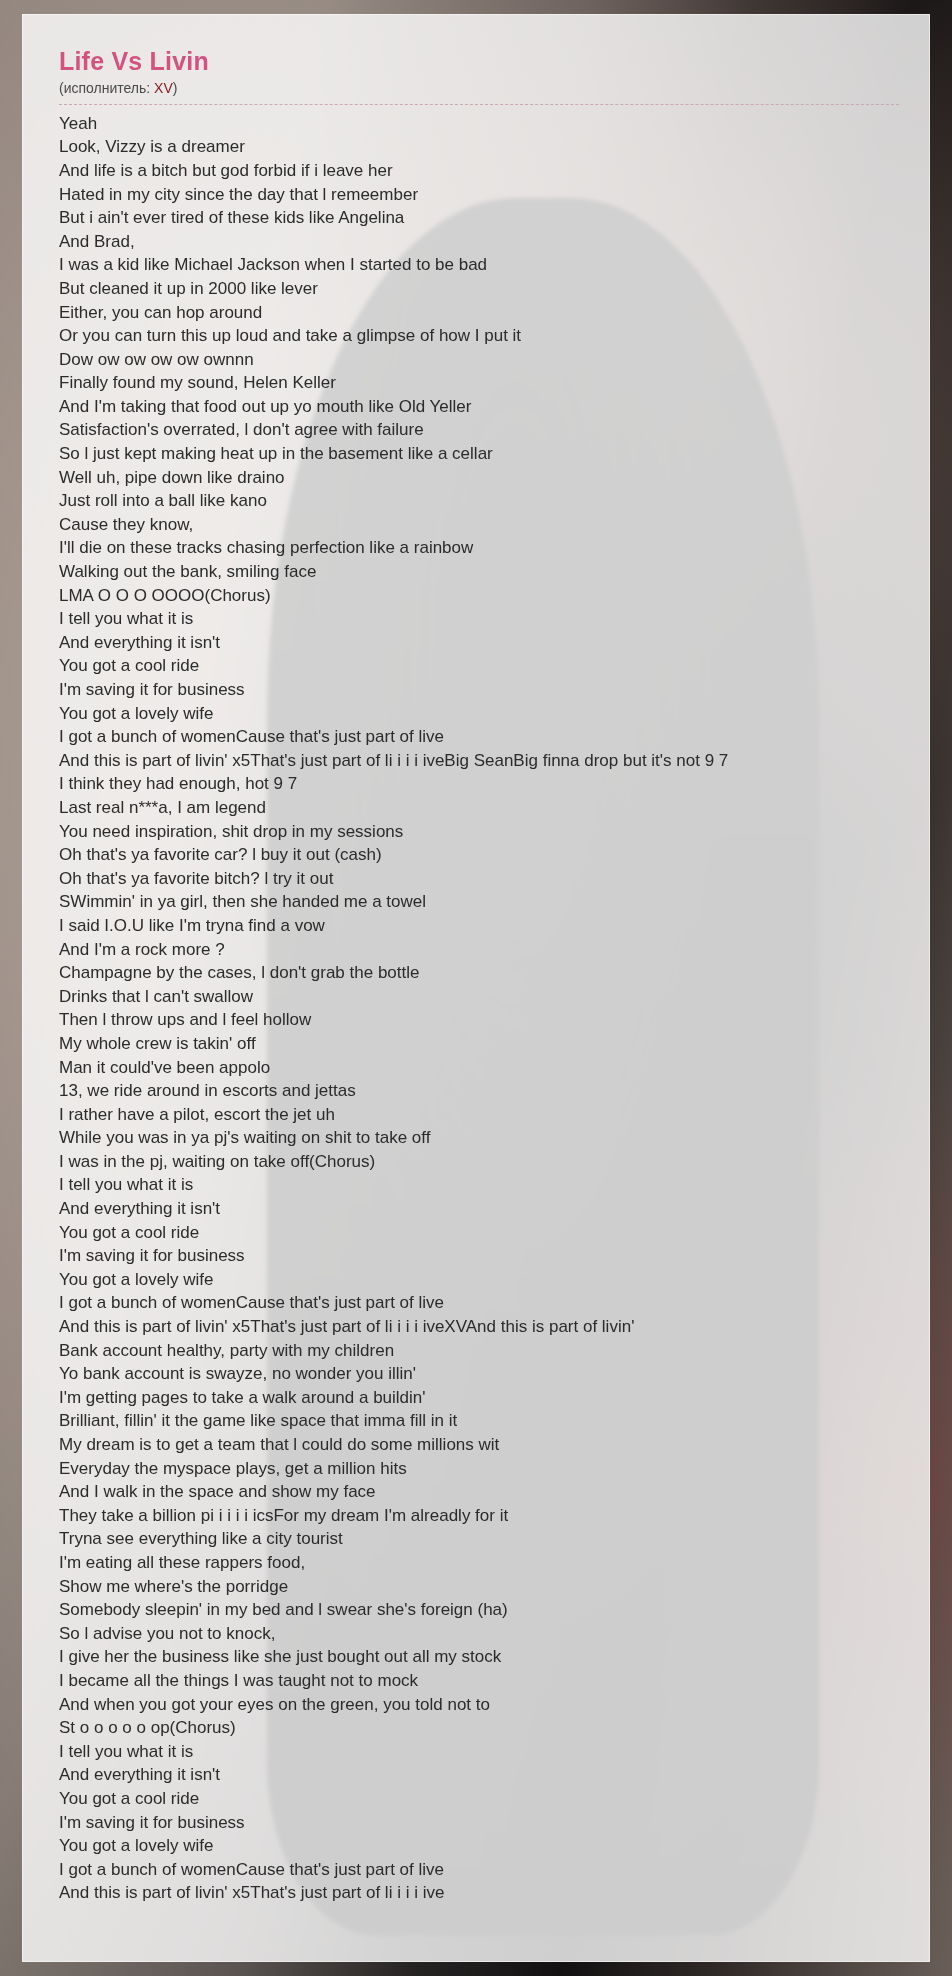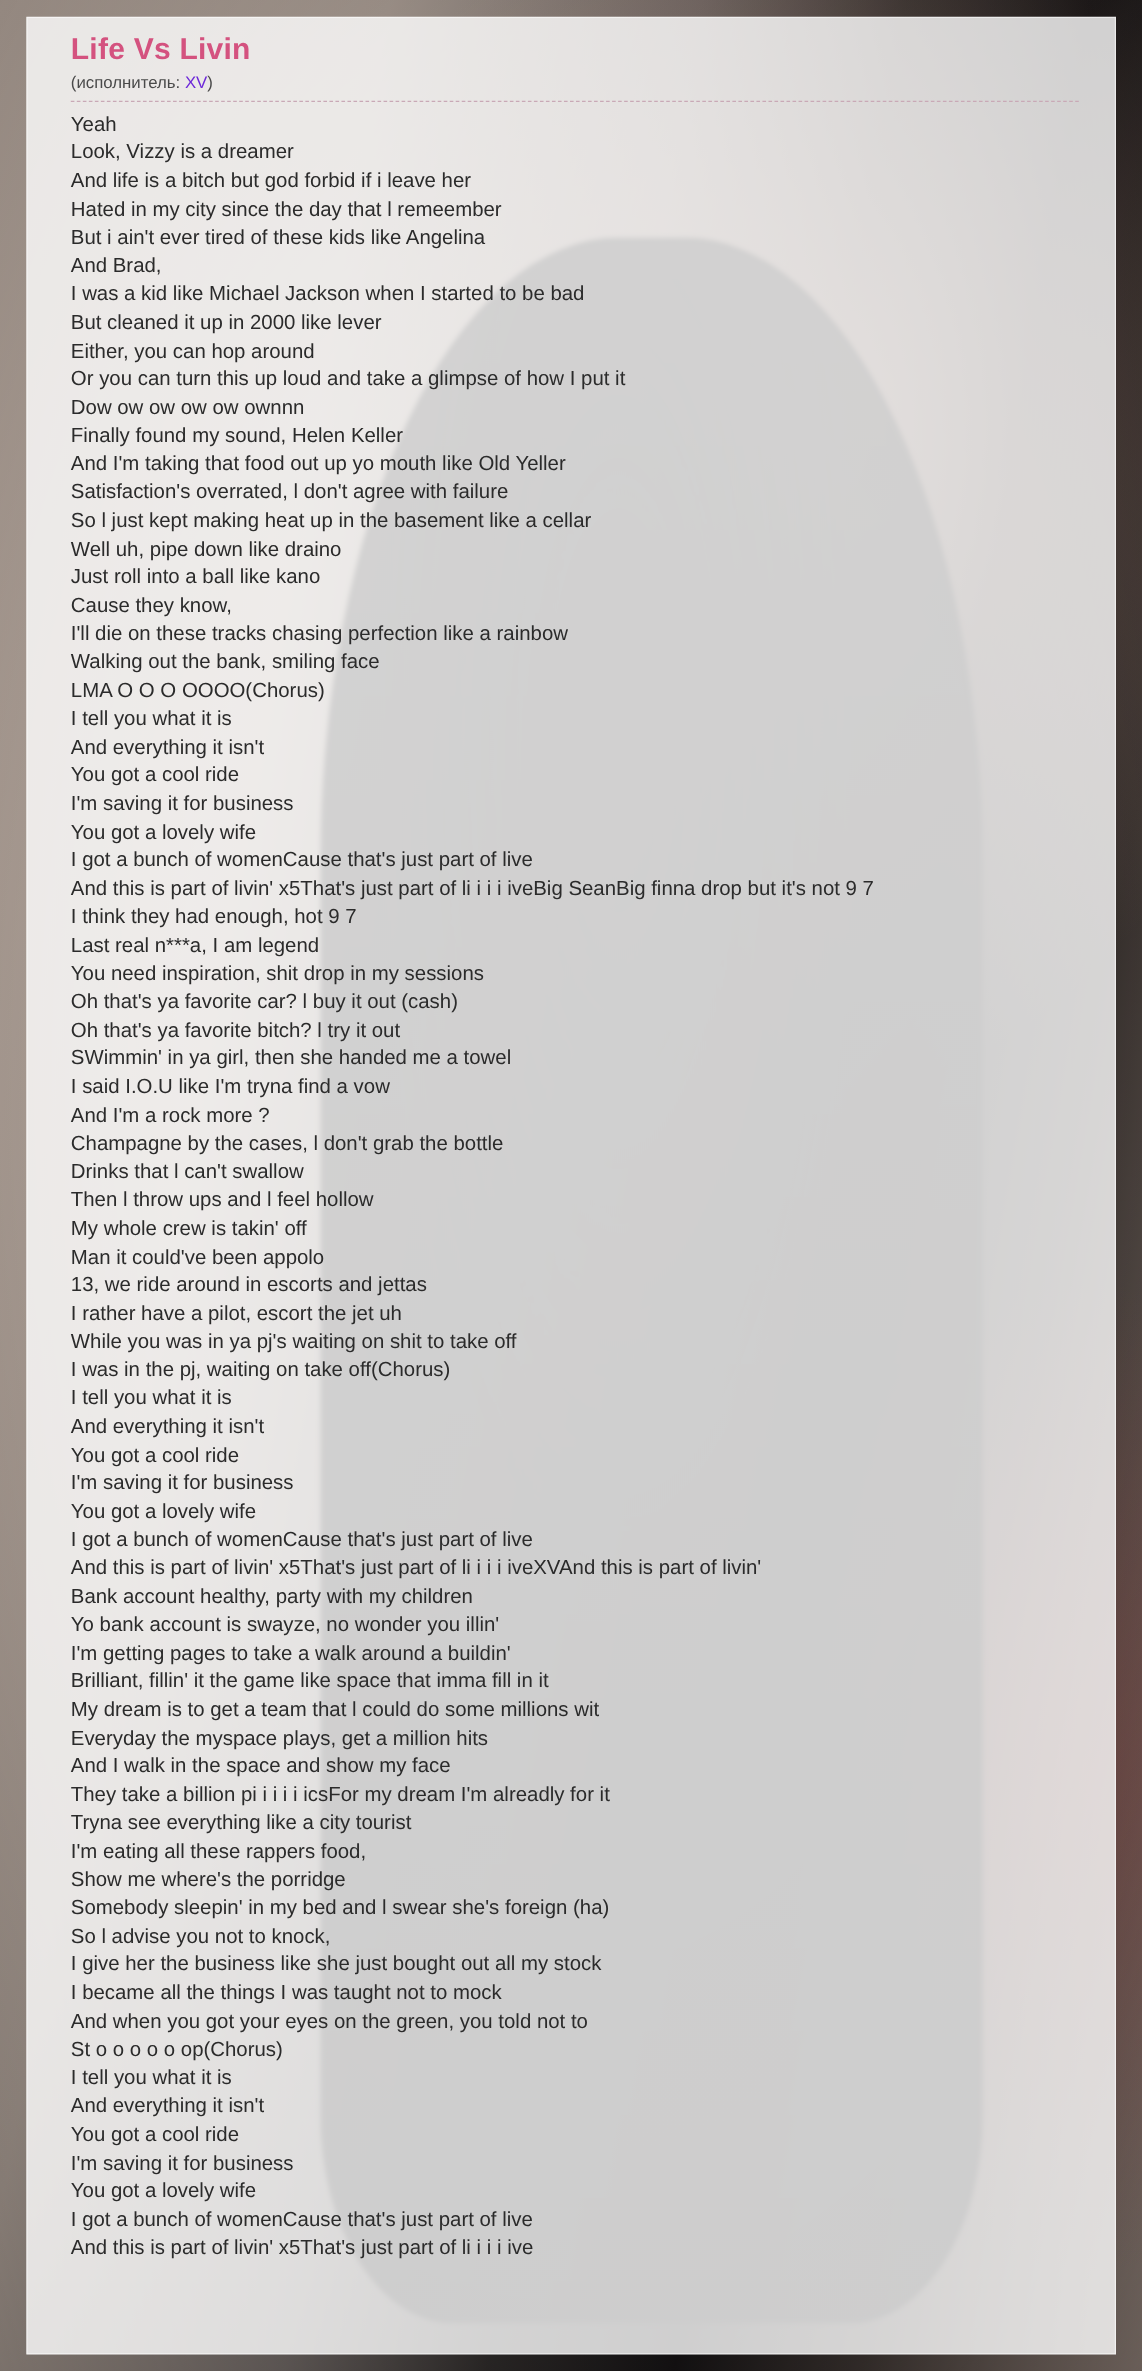--- a/index.html
+++ b/index.html
@@ -43,21 +43,21 @@
   
   .sheet {
     position: absolute;
     left: 22px;
     top: 14px;
     width: 908px;
     min-height: 1948px;
     background: rgba(255,255,255,0.80);
     border: 1px solid rgba(255,255,255,0.55);
     box-sizing: border-box;
-    padding: 12px 30px 20px 36px;
+    padding: 32px 30px 20px 36px;
   }
   .song-title {
     color: #d4527f;
     font-size: 25px;
     font-weight: bold;
     letter-spacing: 0.2px;
     margin: 0 0 4px 0;
     line-height: 1.15;
   }
   .artist-line {
@@ -90,16 +90,16 @@
 
 <div class="bg-photo">
   <div class="bg-figure"></div>
   <div class="bg-vignette"></div>
 </div>
 
 <div class="sheet">
   <h1 class="song-title" style="color: rgb(212, 82, 127);">Life Vs Livin</h1>
   <div class="artist-line">
     <span>(исполнитель:</span>
-    <a href="#" style="color: #6d28d9;">XV</a><span>)</span>
+    <a href="#" style="color: #7f1d1d;">XV</a><span>)</span>
   </div>
   <div class="lyrics"><span class="line">Yeah</span><span class="line">Look, Vizzy is a dreamer</span><span class="line">And life is a bitch but god forbid if i leave her</span><span class="line">Hated in my city since the day that l remeember</span><span class="line">But i ain't ever tired of these kids like Angelina</span><span class="line">And Brad,</span><span class="line">I was a kid like Michael Jackson when I started to be bad</span><span class="line">But cleaned it up in 2000 like lever</span><span class="line">Either, you can hop around</span><span class="line">Or you can turn this up loud and take a glimpse of how I put it</span><span class="line">Dow ow ow ow ow ownnn</span><span class="line">Finally found my sound, Helen Keller</span><span class="line">And I'm taking that food out up yo mouth like Old Yeller</span><span class="line">Satisfaction's overrated, l don't agree with failure</span><span class="line">So l just kept making heat up in the basement like a cellar</span><span class="line">Well uh, pipe down like draino</span><span class="line">Just roll into a ball like kano</span><span class="line">Cause they know,</span><span class="line">I'll die on these tracks chasing perfection like a rainbow</span><span class="line">Walking out the bank, smiling face</span><span class="line">LMA O O O OOOO(Chorus)</span><span class="line">I tell you what it is</span><span class="line">And everything it isn't</span><span class="line">You got a cool ride</span><span class="line">I'm saving it for business</span><span class="line">You got a lovely wife</span><span class="line">I got a bunch of womenCause that's just part of live</span><span class="line">And this is part of livin' x5That's just part of li i i i iveBig SeanBig finna drop but it's not 9 7</span><span class="line">I think they had enough, hot 9 7</span><span class="line">Last real n***a, I am legend</span><span class="line">You need inspiration, shit drop in my sessions</span><span class="line">Oh that's ya favorite car? l buy it out (cash)</span><span class="line">Oh that's ya favorite bitch? l try it out</span><span class="line">SWimmin' in ya girl, then she handed me a towel</span><span class="line">I said I.O.U like I'm tryna find a vow</span><span class="line">And I'm a rock more ?</span><span class="line">Champagne by the cases, l don't grab the bottle</span><span class="line">Drinks that l can't swallow</span><span class="line">Then l throw ups and l feel hollow</span><span class="line">My whole crew is takin' off</span><span class="line">Man it could've been appolo</span><span class="line">13, we ride around in escorts and jettas</span><span class="line">I rather have a pilot, escort the jet uh</span><span class="line">While you was in ya pj's waiting on shit to take off</span><span class="line">I was in the pj, waiting on take off(Chorus)</span><span class="line">I tell you what it is</span><span class="line">And everything it isn't</span><span class="line">You got a cool ride</span><span class="line">I'm saving it for business</span><span class="line">You got a lovely wife</span><span class="line">I got a bunch of womenCause that's just part of live</span><span class="line">And this is part of livin' x5That's just part of li i i i iveXVAnd this is part of livin'</span><span class="line">Bank account healthy, party with my children</span><span class="line">Yo bank account is swayze, no wonder you illin'</span><span class="line">I'm getting pages to take a walk around a buildin'</span><span class="line">Brilliant, fillin' it the game like space that imma fill in it</span><span class="line">My dream is to get a team that l could do some millions wit</span><span class="line">Everyday the myspace plays, get a million hits</span><span class="line">And I walk in the space and show my face</span><span class="line">They take a billion pi i i i i icsFor my dream I'm alreadly for it</span><span class="line">Tryna see everything like a city tourist</span><span class="line">I'm eating all these rappers food,</span><span class="line">Show me where's the porridge</span><span class="line">Somebody sleepin' in my bed and l swear she's foreign (ha)</span><span class="line">So l advise you not to knock,</span><span class="line">I give her the business like she just bought out all my stock</span><span class="line">I became all the things I was taught not to mock</span><span class="line">And when you got your eyes on the green, you told not to</span><span class="line">St o o o o o op(Chorus)</span><span class="line">I tell you what it is</span><span class="line">And everything it isn't</span><span class="line">You got a cool ride</span><span class="line">I'm saving it for business</span><span class="line">You got a lovely wife</span><span class="line">I got a bunch of womenCause that's just part of live</span><span class="line">And this is part of livin' x5That's just part of li i i i ive</span></div>
 </div>
 
 </body></html>

